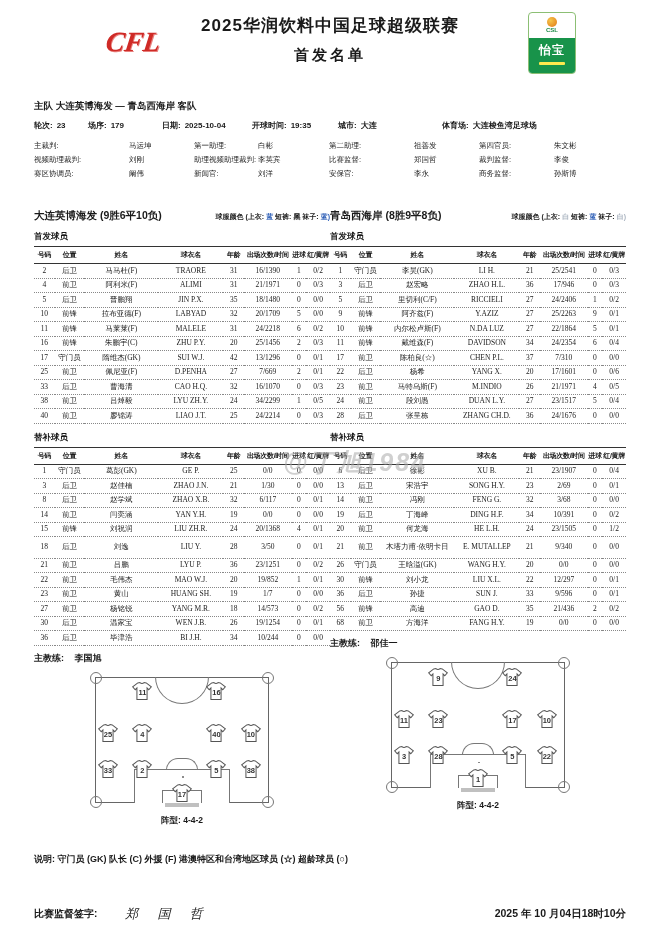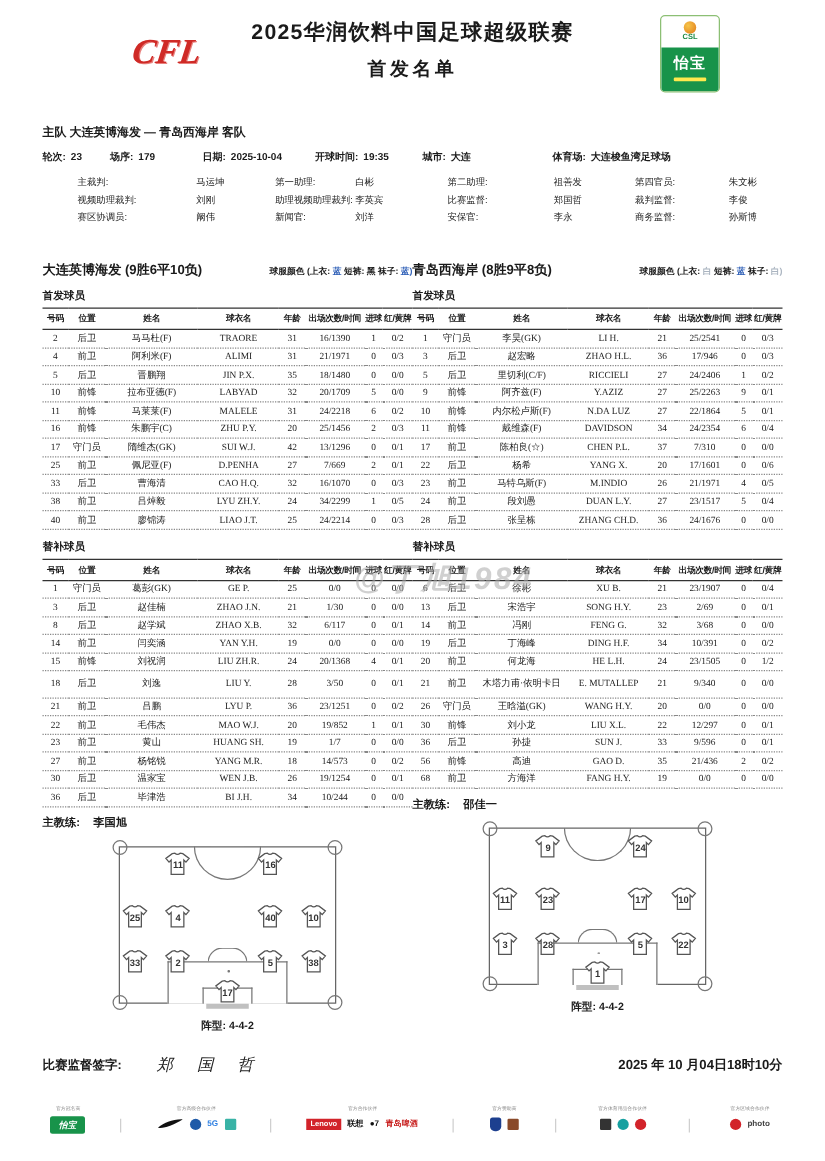--- a/index.html
+++ b/index.html
@@ -29,21 +29,21 @@
   .info-line{display:flex;font-size:8px;font-weight:bold;margin-top:7px;white-space:nowrap;}
   .info-item .il{margin-right:4px;}
   .info-item:nth-child(1){width:54px;}
   .info-item:nth-child(2){width:74px;}
   .info-item:nth-child(3){width:90px;}
   .info-item:nth-child(4){width:86px;}
   .info-item:nth-child(5){width:104px;}
 
   .officials{margin-top:8px;}
   .off-row{display:flex;font-size:7.5px;line-height:14px;color:#222;}
-  .off-cell{display:flex;white-space:nowrap;margin-left:28px;}
+  .off-cell{display:flex;white-space:nowrap;}
   .off-cell:nth-child(1){width:160px;}
   .off-cell:nth-child(2){width:135px;}
   .off-cell:nth-child(3){width:150px;}
   .off-cell:nth-child(4){width:145px;}
   .off-cell:nth-child(1) .ol{width:95px;}
   .off-cell:nth-child(2) .ol{width:64px;}
   .off-cell:nth-child(3) .ol{width:85px;}
   .off-cell:nth-child(4) .ol{width:75px;}
 
   
@@ -84,21 +84,21 @@
   .corner.tl{top:-6px;left:-6px;} .corner.tr{top:-6px;right:-6px;}
   .corner.bl{bottom:-6px;left:-6px;} .corner.br{bottom:-6px;right:-6px;}
   .jersey{position:absolute;width:22px;height:19px;transform:translate(-50%,-50%);z-index:2;}
   .jersey svg{display:block;}
   .jersey .jn{position:absolute;top:6px;left:0;width:100%;text-align:center;
               font-size:7.5px;font-weight:bold;color:#333;}
   .formation{font-size:8.5px;font-weight:bold;margin-top:12px;}
 
   
   .legend{font-size:9px;font-weight:bold;margin-top:26px;}
-  .sig-row{display:flex;align-items:center;margin-top:16px;}
+  .sig-row{display:flex;align-items:center;margin-top:39px;}
   .sig-label{font-size:10px;font-weight:bold;}
   .sig-name{font-family:"Liberation Serif",serif;font-style:italic;font-size:13px;
             letter-spacing:8px;margin-left:28px;color:#222;}
   .sig-date{margin-left:auto;font-size:10.5px;font-weight:bold;}
 
   .sponsors{display:flex;align-items:flex-start;justify-content:space-between;margin-top:22px;padding:0 6px;}
   .sp-group{display:flex;flex-direction:column;align-items:center;}
   .sp-label{font-size:5px;color:#8a8a8a;transform:scale(0.78);white-space:nowrap;}
   .sp-logos{display:flex;align-items:center;gap:5px;height:14px;margin-top:3px;}
   .sp-sep{width:1px;height:11px;background:#cfcfcf;margin-top:12px;}
@@ -978,20 +978,21 @@
             </div>
           </div>
         <div class="formation">
           <span>阵型:</span>
           <span>4-4-2</span>
         </div>
       </div>
     </div>
   </div>
 
+  <div class="legend">说明: 守门员 (GK) 队长 (C) 外援 (F) 港澳特区和台湾地区球员 (☆) 超龄球员 (○)</div>
 
   <div class="sig-row">
     <span class="sig-label">比赛监督签字:</span>
     <span class="sig-name">郑 国 哲</span>
     <span class="sig-date">2025 年 10 月04日18时10分</span>
   </div>
 
   <div class="sponsors">
       <div class="sp-group">
         <div class="sp-label">官方冠名商</div>

